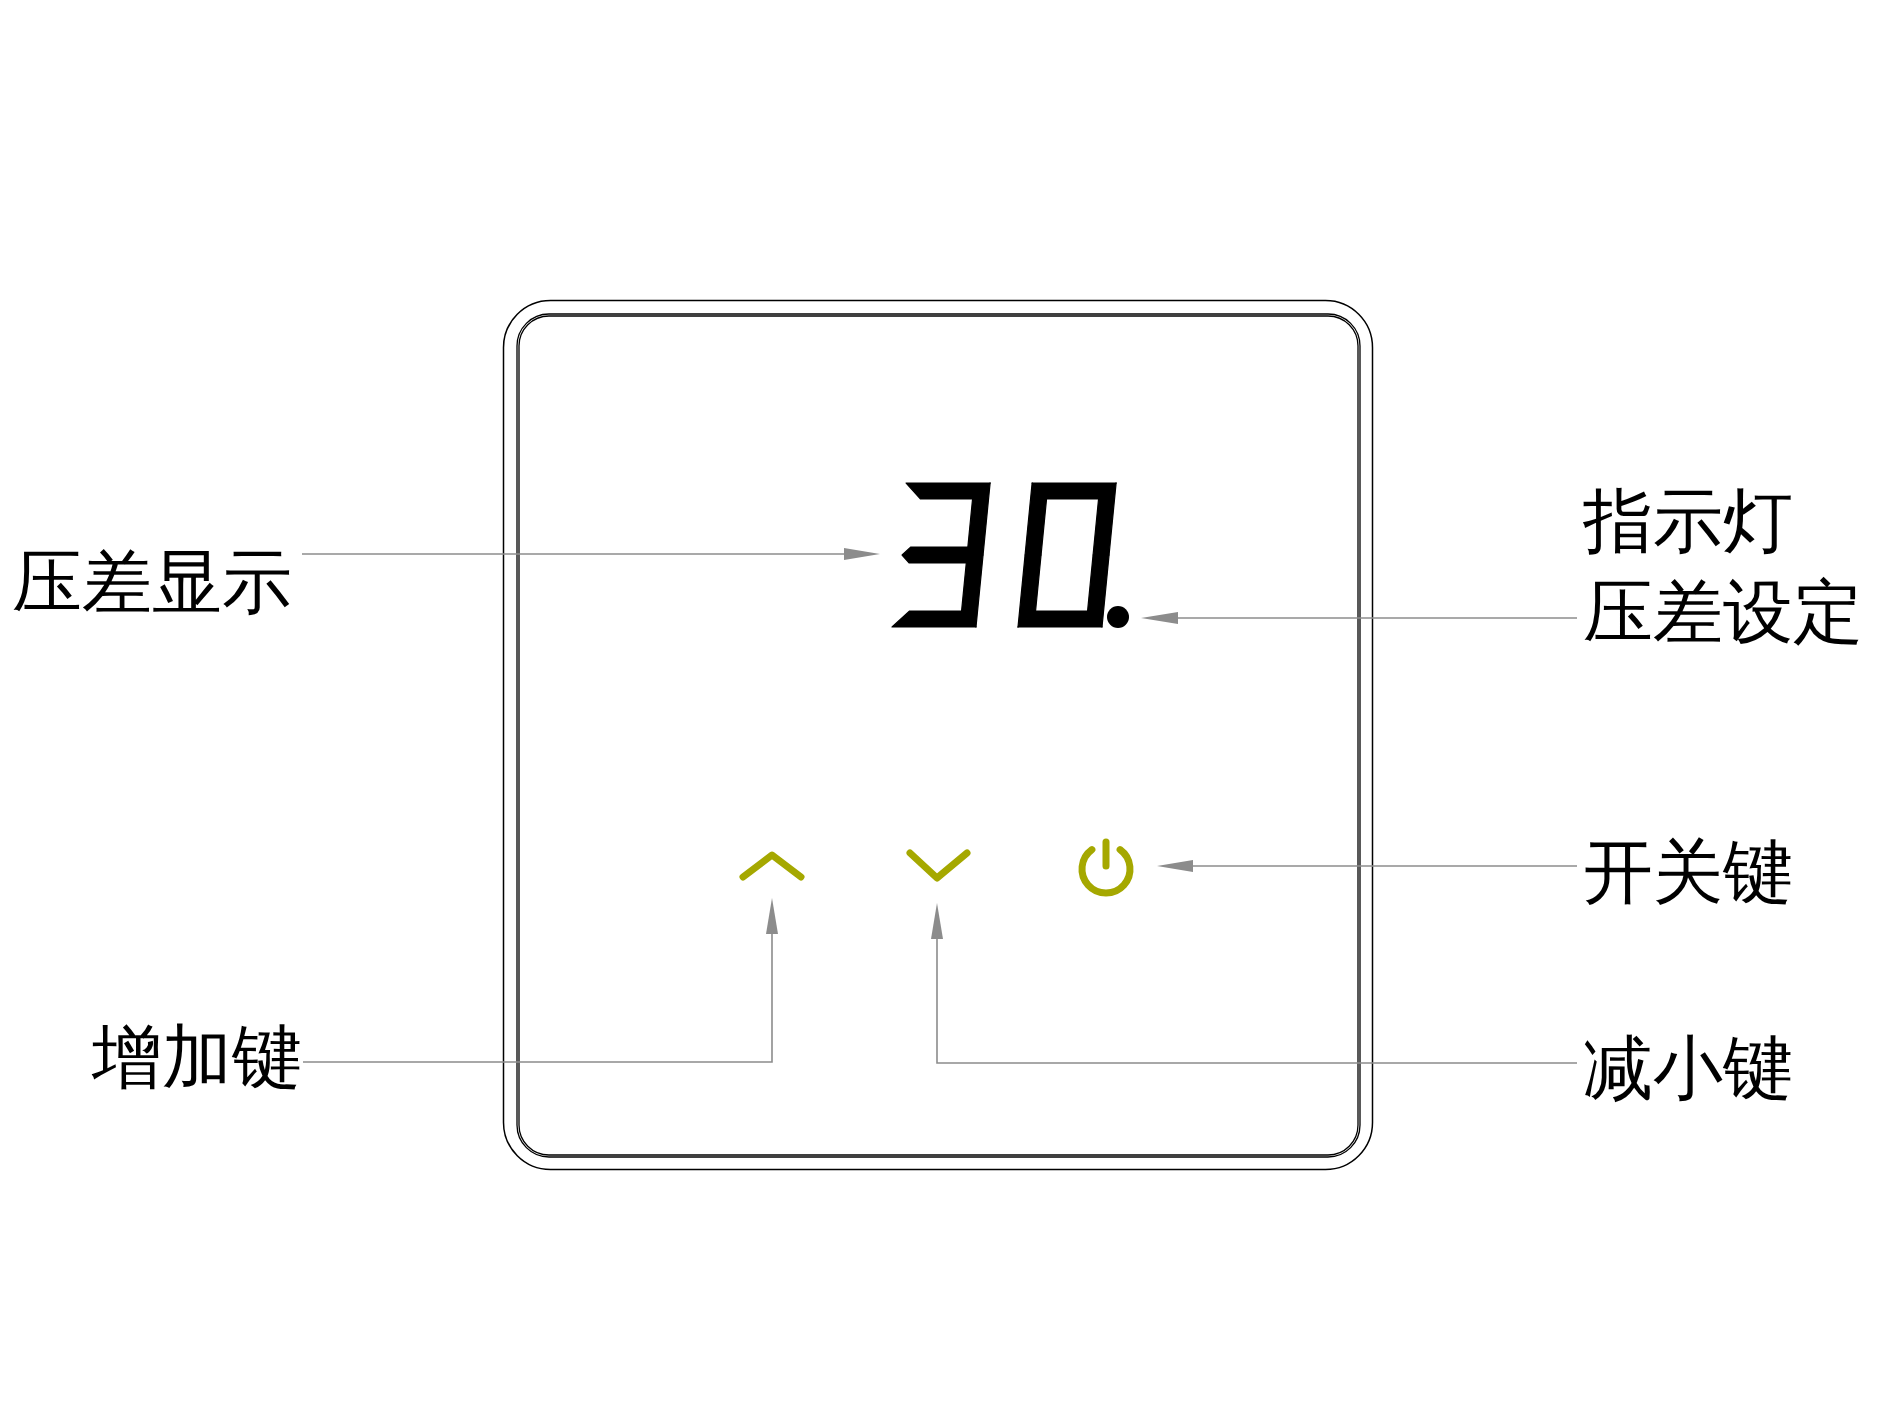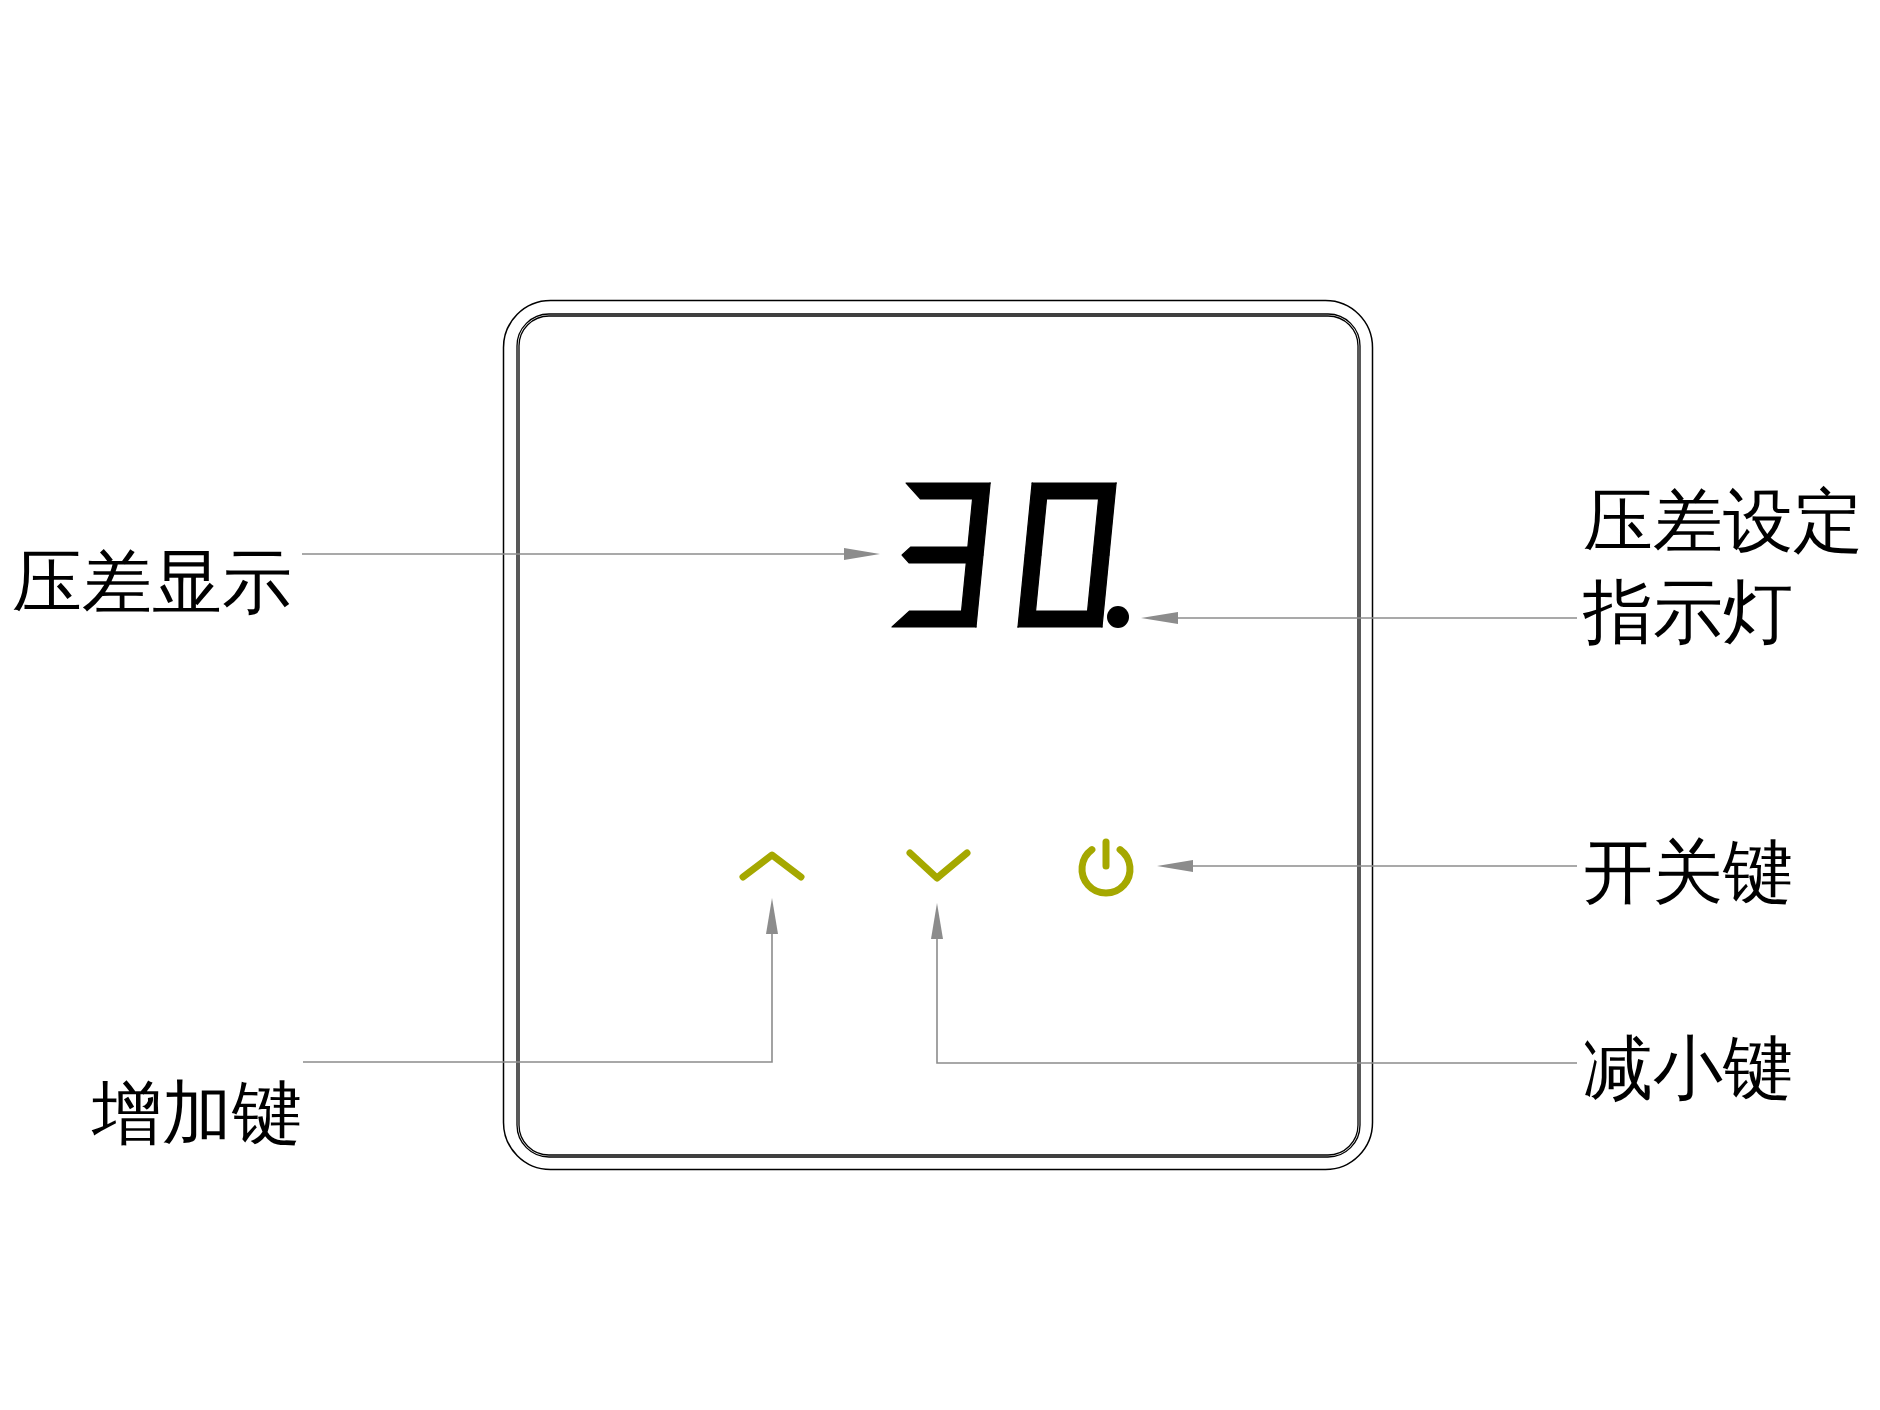--- a/index.html
+++ b/index.html
@@ -117,23 +117,23 @@
     </g>
     <g>
       <polyline class="leader" points="1577,1063 937,1063 937,937"></polyline>
       <polygon class="arrowhead" points="931,939 937,903 943,939"></polygon>
     </g>
   </svg>
 
   <div class="label" style="left:12px; top:527px;margin-top:20px;">压差显示</div>
 
   <div class="label" style="left:1583px; top:476px;">
+    <span class="line">指示灯</span>
     <span class="line">压差设定</span>
-    <span class="line">指示灯</span>
   </div>
 
   <div class="label" style="left:1583px; top:838px;font-family:Liberation Serif, serif;">开关键</div>
 
-  <div class="label" style="left:92px; top:1078px;">增加键</div>
+  <div class="label" style="left:92px; top:1022px;">增加键</div>
 
   <div class="label" style="left:1583px; top:1033px;">减小键</div>
 
 </div>
 
 </body></html>

